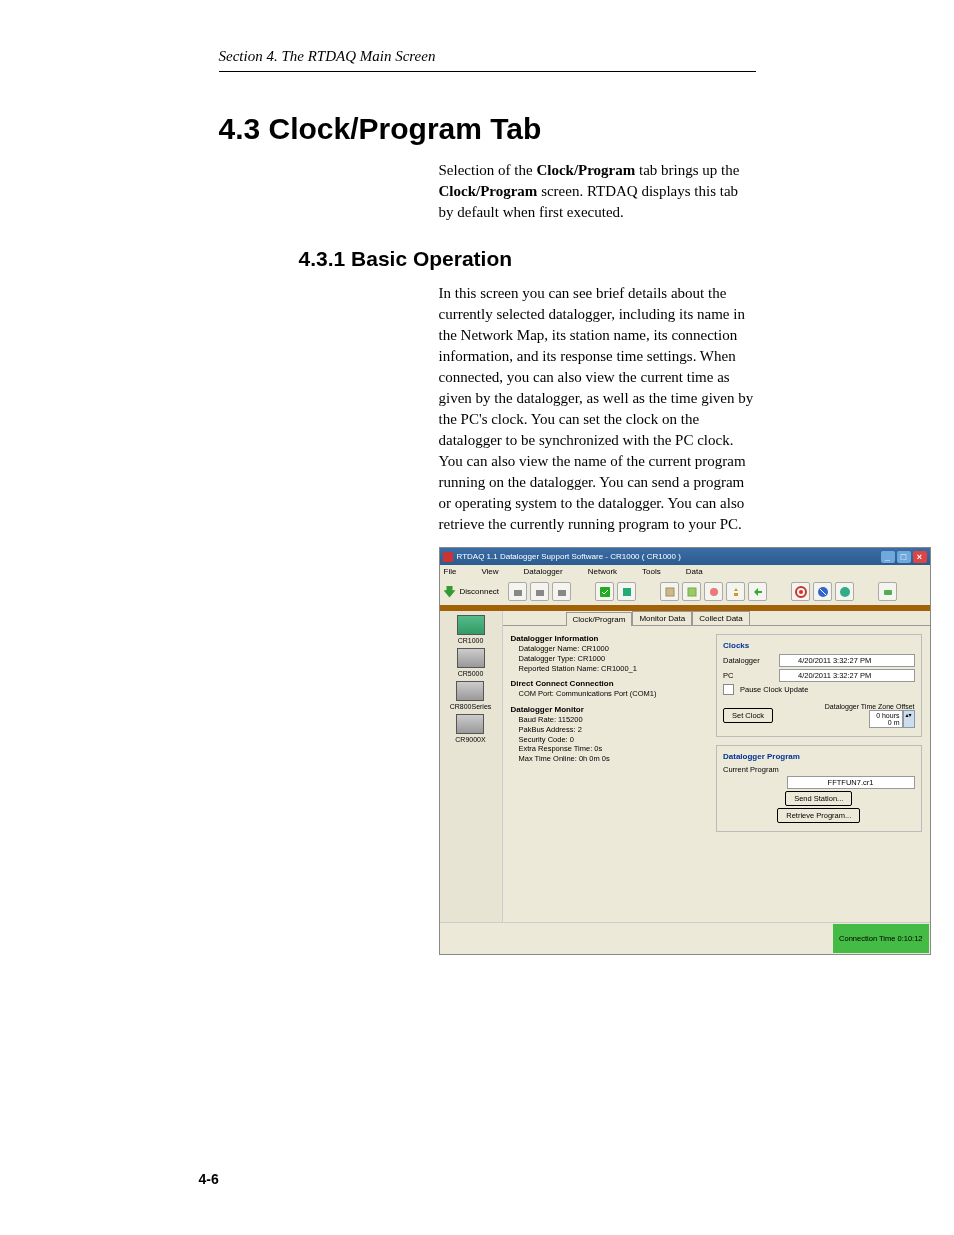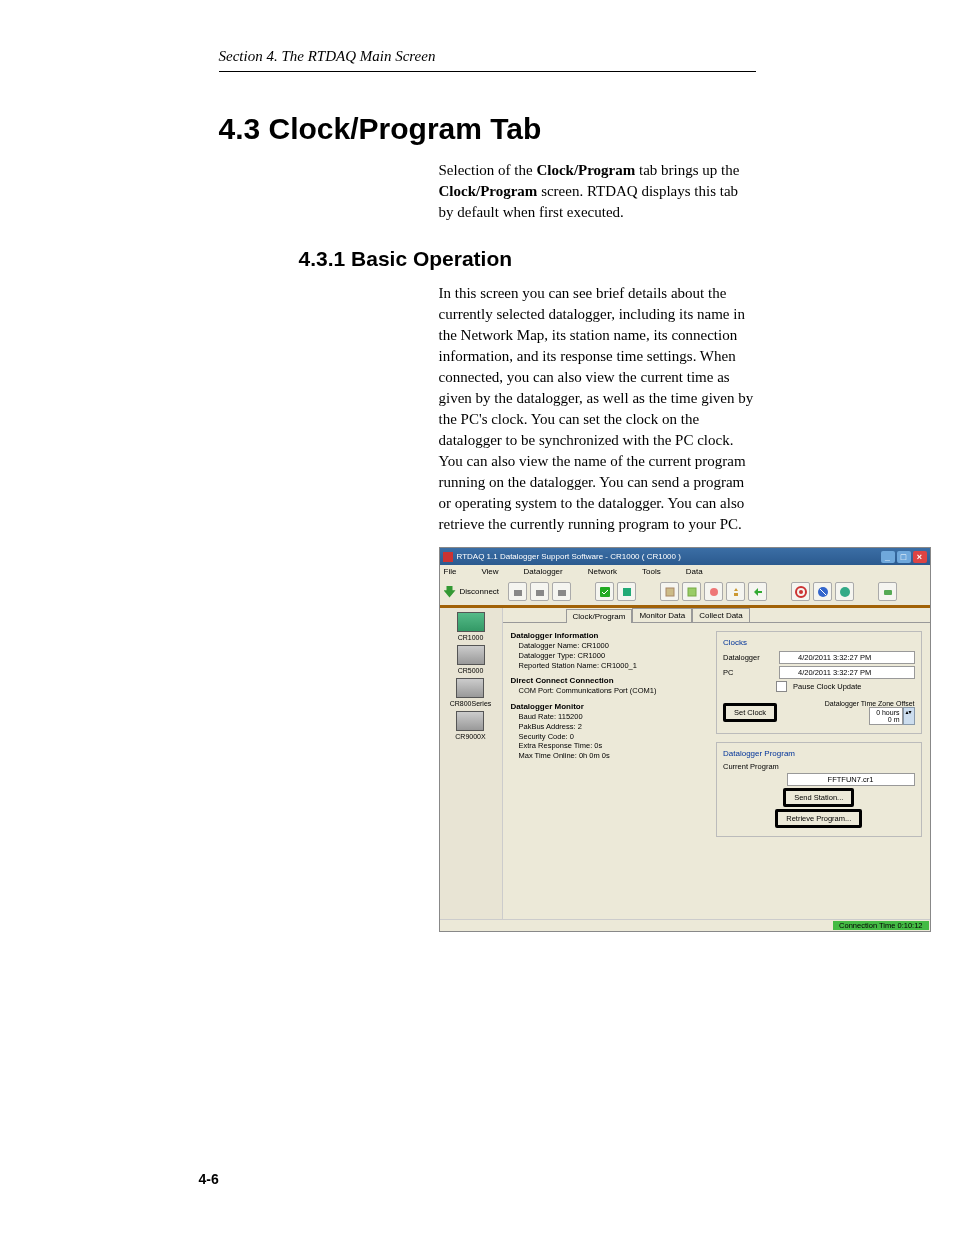--- a/index.html
+++ b/index.html
@@ -13,50 +13,50 @@
 .pgnum{position:absolute;bottom:48px;left:100px;font-weight:bold;font-family:Arial,Helvetica,sans-serif;font-size:14px}
 .shot{margin-left:220px;width:490px;border:1px solid #888;font-family:Tahoma,Arial,sans-serif;font-size:8px;background:#ece9d8}
 .tbar{background:linear-gradient(#3b6ea5,#2b5a8f);color:#fff;display:flex;align-items:center;height:17px;padding:0 3px}
 .ticon{width:10px;height:10px;background:#c33;margin-right:4px}
 .tspace{flex:1}
 .wbtn{width:14px;height:12px;margin-left:2px;display:flex;align-items:center;justify-content:center;font-size:9px;font-weight:bold;border-radius:2px}
 .wmin{background:#6fa8dc;color:#fff}
 .wmax{background:#6fa8dc;color:#fff}
 .wcls{background:#d44;color:#fff}
 .mbar{background:#ece9d8;padding:2px 4px;display:flex;gap:25px;font-size:8px;color:#000}
-.tool{background:#ece9d8;padding:4px;display:flex;align-items:center;gap:3px;border-bottom:3px solid #a16207}
+.tool{background:#ece9d8;padding:4px;display:flex;align-items:center;gap:3px;border-bottom:6px solid #a16207}
 .disc{display:flex;align-items:center;gap:4px;font-size:8px;margin-right:6px}
 .darrow{width:12px;height:12px;background:#393;clip-path:polygon(50% 100%,0 40%,25% 40%,25% 0,75% 0,75% 40%,100% 40%)}
 .tbtn{width:17px;height:17px;background:#f5f5f0;border:1px solid #aaa;border-radius:2px;display:flex;align-items:center;justify-content:center}
 .sep2{width:18px}
 .tabbar{background:#ece9d8;padding:0 0 0 3px;display:flex;gap:0;font-size:8px;margin-left:60px}
 .tab{padding:2px 6px;border:1px solid #999;border-bottom:none;background:#ece9d8}
 .tab.act{background:#ece9d8;position:relative;top:1px}
 .side{width:58px;background:#e8e4d4;border-right:1px solid #ccc;padding:4px 2px;display:flex;flex-direction:column;align-items:center;gap:4px}
 .dev{display:flex;flex-direction:column;align-items:center;gap:2px}
 .devimg{width:26px;height:18px;background:#888;border:1px solid #555}
 .devimg.a{background:linear-gradient(#5b8,#396)}
 .devimg.b{background:linear-gradient(#ccc,#999)}
 .devlab{font-size:7px;text-align:center}
 .content{flex:1;display:flex;padding:8px;}
 .col{flex:1}
 .info h4{font-weight:bold;margin:0 0 1px 0;font-size:8px}
 .info p{margin:0 0 6px 8px;font-size:7.5px;line-height:1.3}
 .panel{border:1px solid #bbb;padding:6px;background:#ece9d8;margin-bottom:8px}
-.panel h4{font-weight:normal;margin:0 0 4px 0;font-size:8px;color:#003399}
+.panel h4{font-weight:bold;margin:0 0 4px 0;font-size:8px;color:#003399}
 .row{display:flex;align-items:center;gap:6px;margin:2px 0;font-size:7.5px}
 .tfield{background:#fff;border:1px solid #999;padding:1px 18px;flex:1;font-size:7.5px}
-.btn{background:#ece9d8;border:3px solid #000000;padding:2px 8px;font-size:7.5px;border-radius:2px}
+.btn{background:#ece9d8;border:1px solid #000000;padding:2px 8px;font-size:7.5px;border-radius:2px}
 .chk{width:9px;height:9px;border:1px solid #888;background:#fff}
 .spin{width:46px;display:flex}
 .spinf{flex:1;background:#fff;border:1px solid #999;font-size:7px;padding:1px 2px}
 .spinb{width:10px;background:#cde;border:1px solid #89a;font-size:6px;text-align:center}
 .tzlab{font-size:7px}
 .status{background:#ece9d8;border-top:1px solid #ccc;text-align:right;padding:1px}
-.ctime{display:inline-block;background:#4b4;color:#000;padding:0 6px;font-size:7.5px}
+.ctime{display:inline-block;background:#4b4;color:#000;padding:10px 6px;font-size:7.5px}
 </style>
 </head>
 <body>
 
 <div class="page">
   <div class="runhead">Section 4.  The RTDAQ Main Screen</div>
   <hr class="rule">
 
   <h1 class="h1">4.3  Clock/Program Tab</h1>
 
@@ -206,21 +206,21 @@
             <div class="panel">
               <h4>Clocks</h4>
               <div class="row">
                   <span style="width:50px">Datalogger</span>
                   <span class="tfield">4/20/2011 3:32:27 PM</span>
                 </div>
               <div class="row">
                   <span style="width:50px">PC</span>
                   <span class="tfield">4/20/2011 3:32:27 PM</span>
                 </div>
-              <div class="row" style="justify-content:center">
+              <div class="row" style="">
                   <span class="chk"></span>
                   <span>Pause Clock Update</span>
                 </div>
               <div class="row" style="margin-top:8px">
                 <span class="btn">Set Clock</span>
                 <div style="flex:1;text-align:right">
                   <div class="tzlab">Datalogger Time Zone Offset</div>
                   <div class="spin" style="margin-left:auto">
                       <span class="spinf">0 hours 0 m</span>
                       <span class="spinb">▴▾</span>

